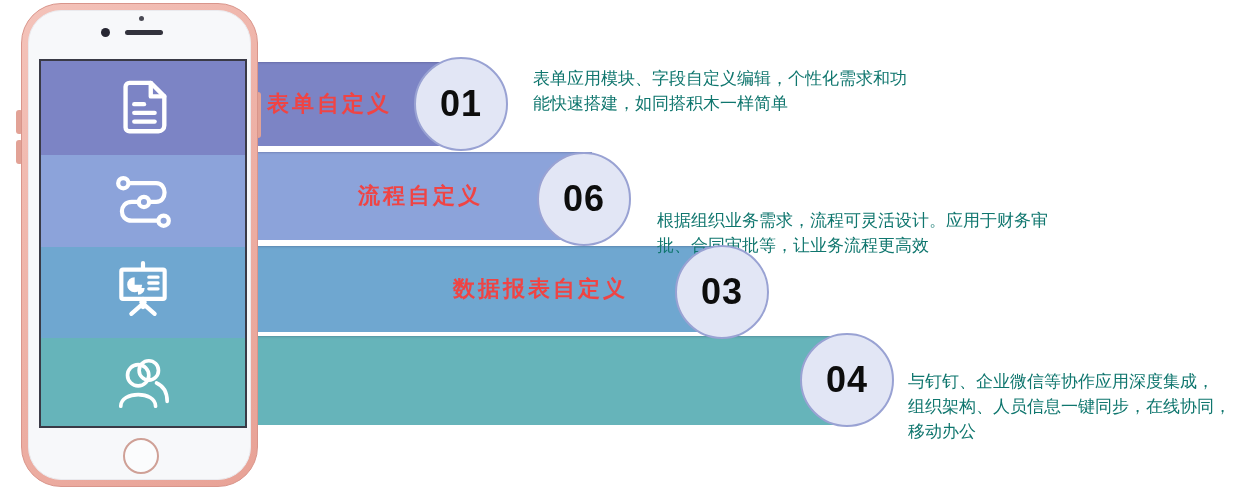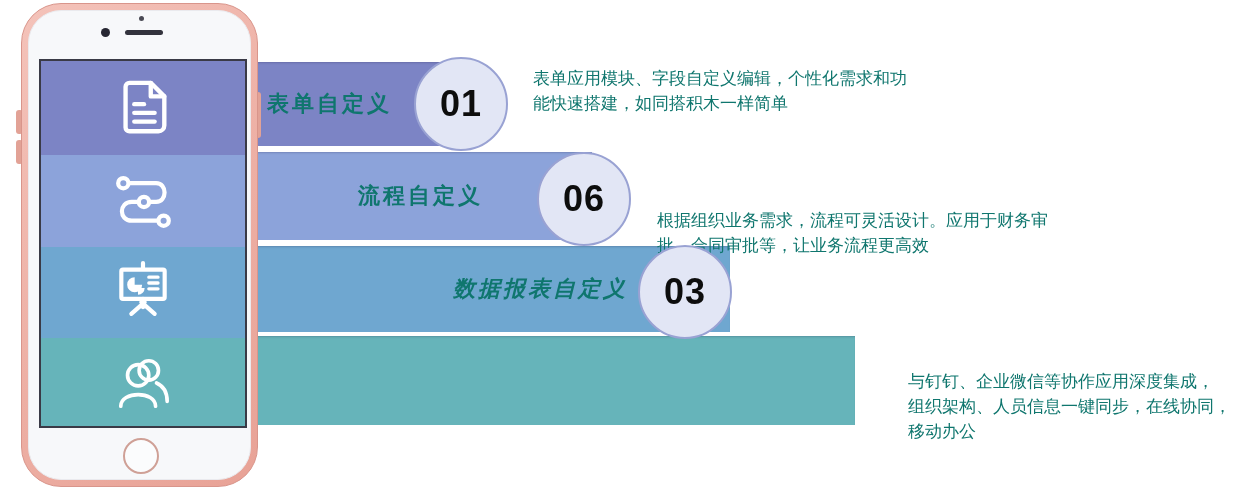--- a/index.html
+++ b/index.html
@@ -8,34 +8,34 @@
   #canvas { position:relative; width:1245px; height:496px; background:#ffffff; overflow:hidden; }
 
   
   .bar { position:absolute; left:250px; z-index:1;
          box-shadow: inset 0 2px 2px -1px rgba(30,30,70,.22); }
   .bar-1 { top:62px;  height:84px; width:222px; background:#7C84C5; }
   .bar-2 { top:152px; height:88px; width:342px; background:#8CA3DA; }
   .bar-3 { top:246px; height:86px; width:480px; background:#6FA7D0; }
   .bar-4 { top:336px; height:89px; width:605px; background:#66B4BA; }
 
-  .step-label { position:absolute; left:250px; z-index:2; color:#0f766e;
+  .step-label { position:absolute; left:250px; z-index:2; color:#ef4444;
                 font-size:22px; font-weight:700; letter-spacing:3px;
                 text-align:right; white-space:nowrap; }
   .label-1 { top:62px;  width:142px; line-height:84px; }
   .label-2 { top:152px; width:233px; line-height:88px;font-family:Liberation Serif, serif; }
-  .label-3 { top:246px; width:378px; line-height:86px;font-style:italic; }
+  .label-3 { top:246px; width:378px; line-height:86px; }
   .label-4 { top:336px; width:485px; line-height:89px; }
 
   .num-circle { position:absolute; z-index:3; width:94px; height:94px;
                 border-radius:50%; background:#E2E6F5; border:2px solid #99A2D3;
                 display:flex; align-items:center; justify-content:center; }
   .circle-1 { left:414px; top:57px; }
   .circle-2 { left:537px; top:152px; }
-  .circle-3 { left:638px; top:245px; }
+  .circle-3 { left:675px; top:245px; }
   .circle-4 { left:800px; top:333px; }
   .num-circle span { font-size:36px; font-weight:700; color:#0d0d0d; letter-spacing:1px; }
 
   .step-desc { position:absolute; z-index:2; color:#0f766e; font-size:17px;
                line-height:25px; white-space:pre-line; }
   .desc-1 { left:533px; top:66px;  width:422px; }
   .desc-2 { left:657px; top:164px; width:422px;margin-top:44px; }
   .desc-3 { left:790px; top:261px; width:335px; }
   .desc-4 { left:908px; top:347px; width:345px;margin-top:22px; }
 
@@ -87,20 +87,23 @@
 
   <div class="num-circle circle-1">
     <span>01</span>
   </div>
   <div class="num-circle circle-2">
     <span>06</span>
   </div>
   <div class="num-circle circle-3">
     <span>03</span>
   </div>
+  <div class="num-circle circle-4">
+    <span>04</span>
+  </div>
 
   <div class="step-desc desc-1">表单应用模块、字段自定义编辑，个性化需求和功
 能快速搭建，如同搭积木一样简单</div>
   <div class="step-desc desc-2">根据组织业务需求，流程可灵活设计。应用于财务审
 批、合同审批等，让业务流程更高效</div>
   <div class="step-desc desc-4">与钉钉、企业微信等协作应用深度集成，
 组织架构、人员信息一键同步，在线协同，
 移动办公</div>
 
   <div class="side-btn btn-power"></div>

